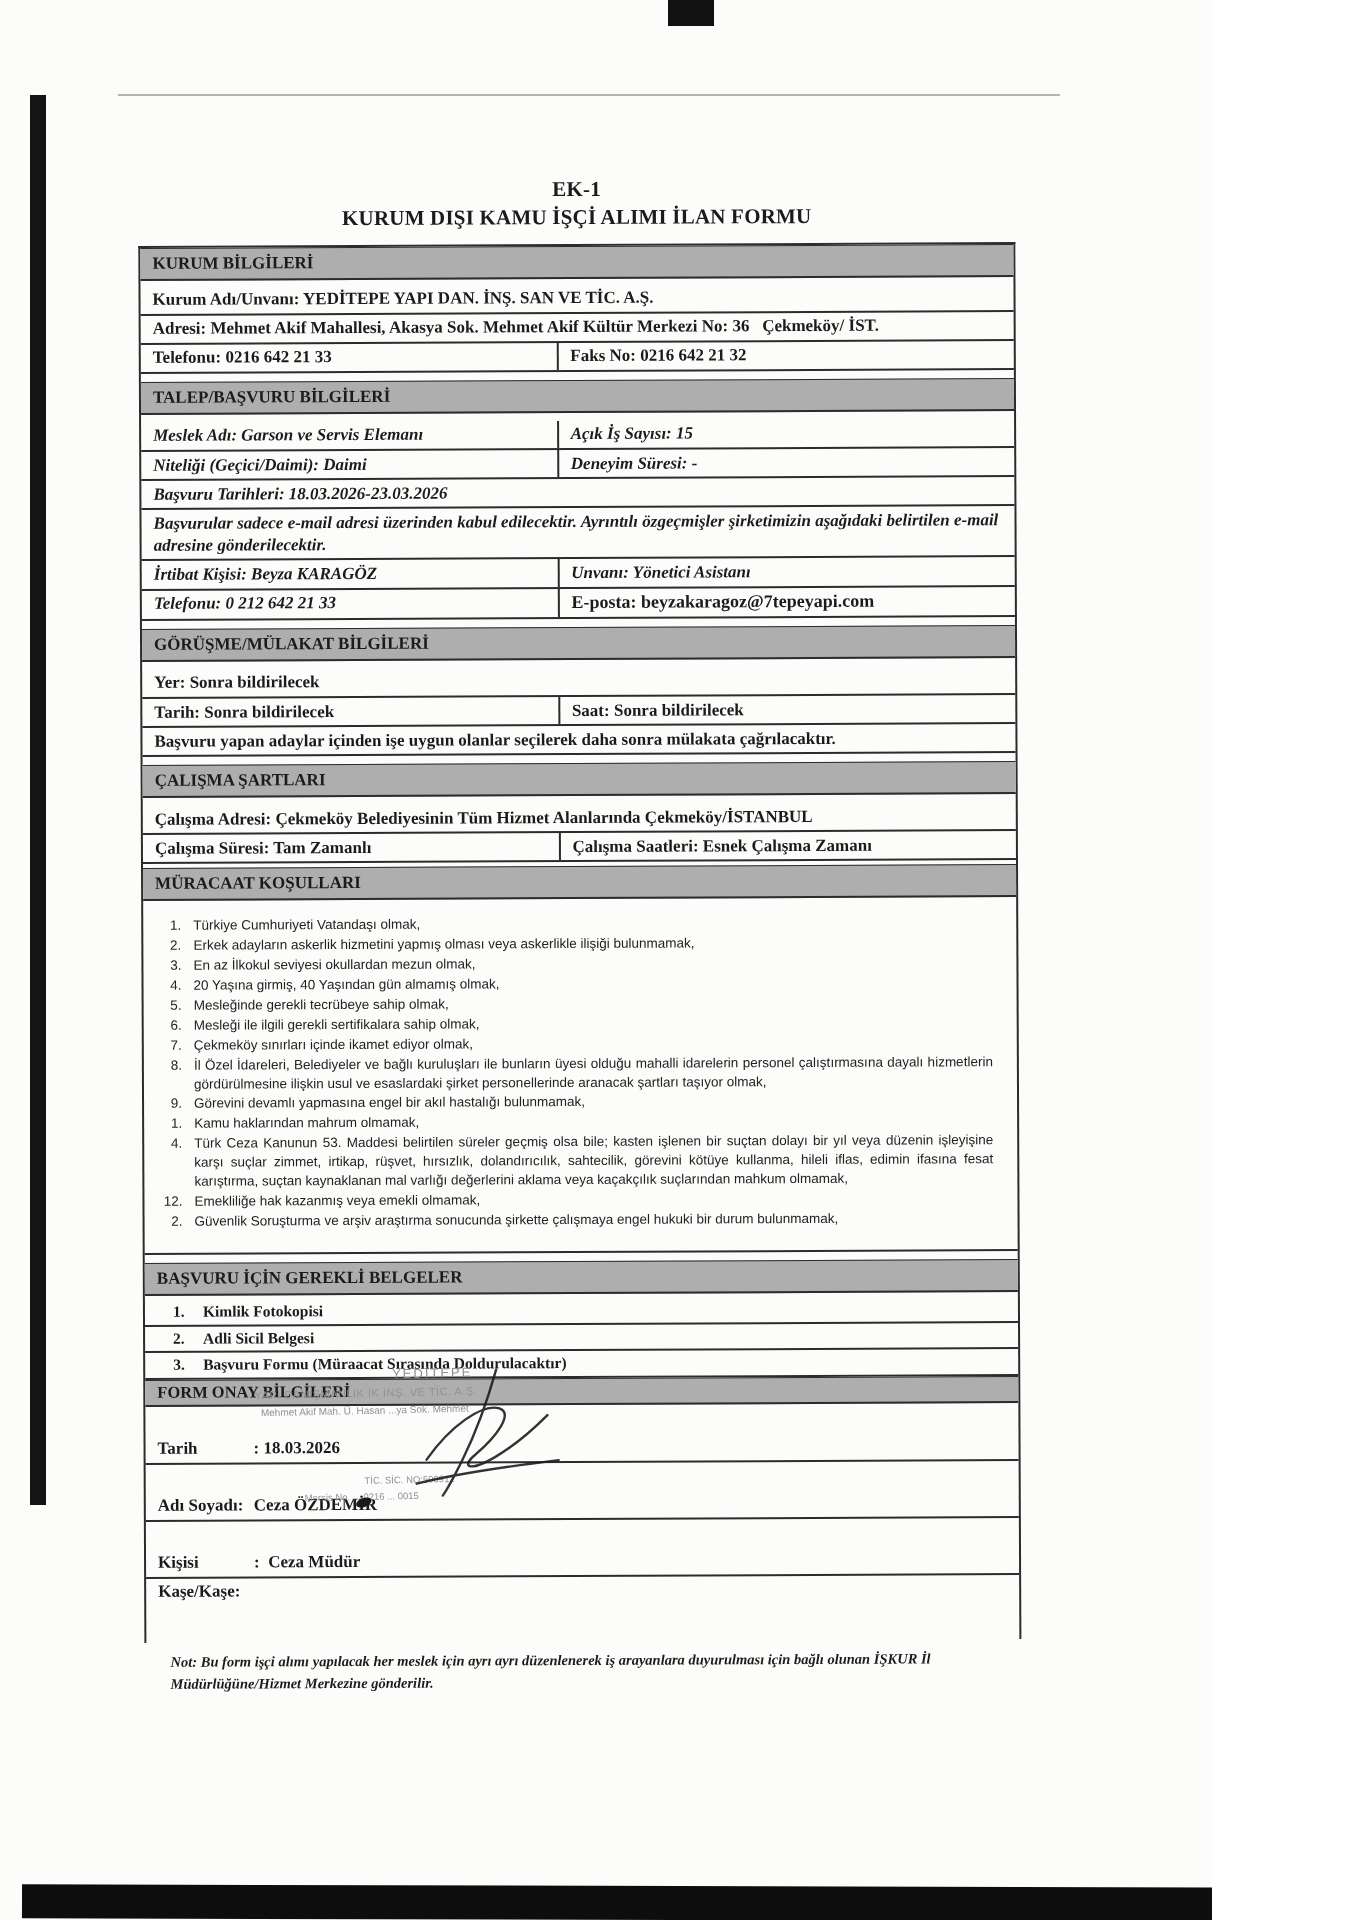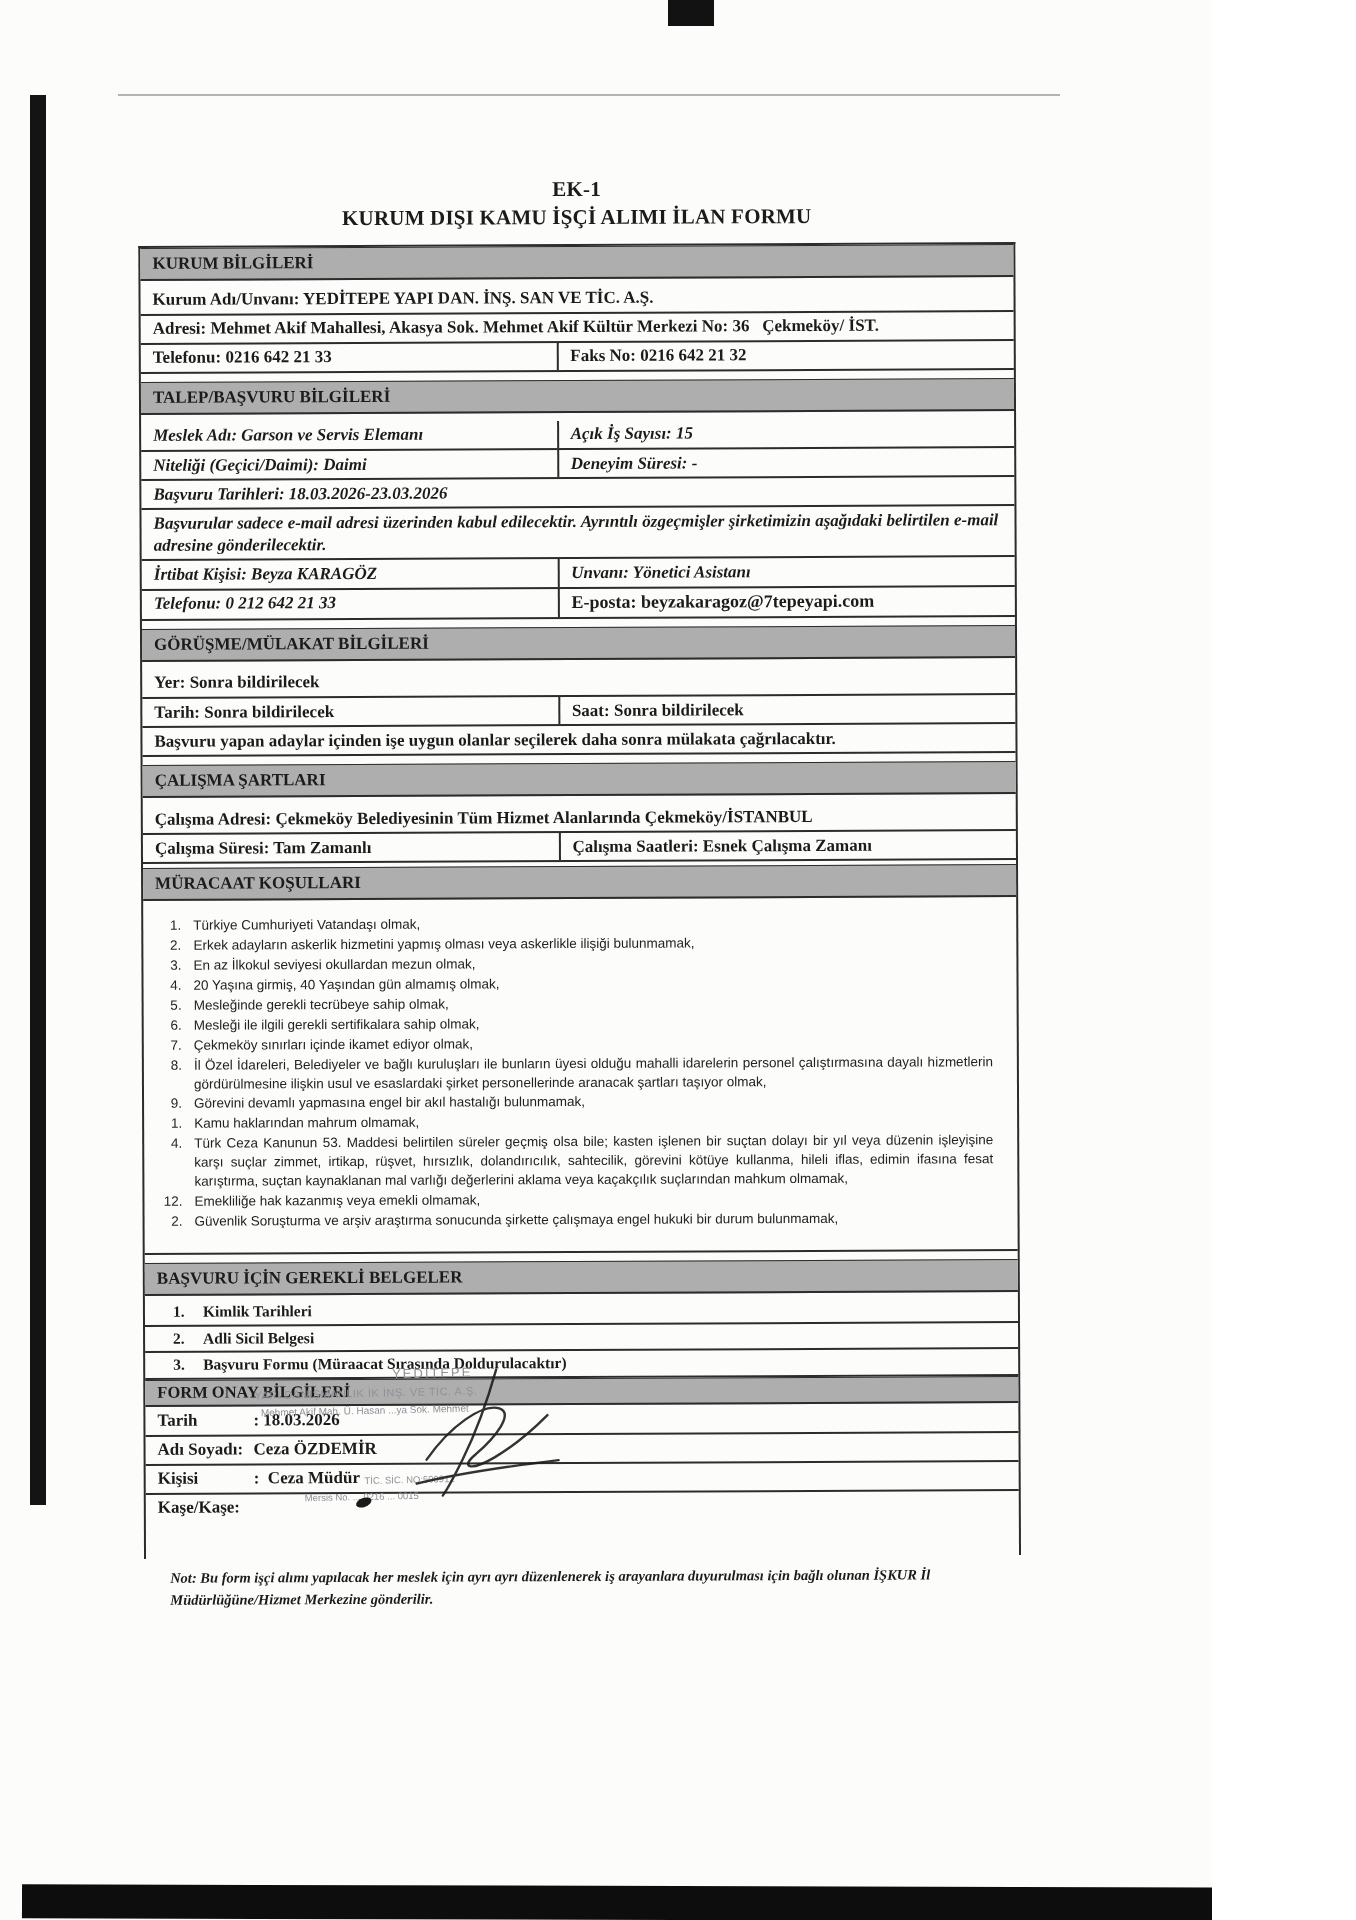--- a/index.html
+++ b/index.html
@@ -70,21 +70,21 @@
   .li .no{width:36px;min-width:36px;text-align:right;padding-right:12px;margin-left:12px;}
   .li .tx{flex:1;text-align:justify;padding-right:6px;}
 
   .brow{
     border-bottom:2px solid var(--border);
     display:flex;font-weight:bold;font-size:15.5px;line-height:1.35;
     padding:2px 12px 2px 28px;
   }
   .brow .bno{width:30px;min-width:30px;}
 
-  .olabel{display:inline-block;min-width:96px;}
+  .olabel{display:inline-block;min-width:96px;margin-top:28px;}
   .kase{height:64px;border-bottom:none;}
 
   .note{
     margin-top:6px;
     padding:2px 10px 0 26px;
     font-weight:bold;font-style:italic;
     font-size:14.5px;line-height:1.55;
     position:relative;z-index:2;
   }
 
@@ -230,21 +230,21 @@
             <span class="no">2.</span>
             <span class="tx">Güvenlik Soruşturma ve arşiv araştırma sonucunda şirkette çalışmaya engel hukuki bir durum bulunmamak,</span>
           </div>
       </div>
 
       <div class="gap8"></div>
       <div class="hdr">BAŞVURU İÇİN GEREKLİ BELGELER</div>
       <div class="gap4"></div>
       <div class="brow">
           <span class="bno">1.</span>
-          <span>Kimlik Tarihleri</span>
+          <span>Kimlik Fotokopisi</span>
         </div>
       <div class="brow">
           <span class="bno">2.</span>
           <span>Adli Sicil Belgesi</span>
         </div>
       <div class="brow">
           <span class="bno">3.</span>
           <span>Başvuru Formu (Müraacat Sırasında Doldurulacaktır)</span>
         </div>
 

